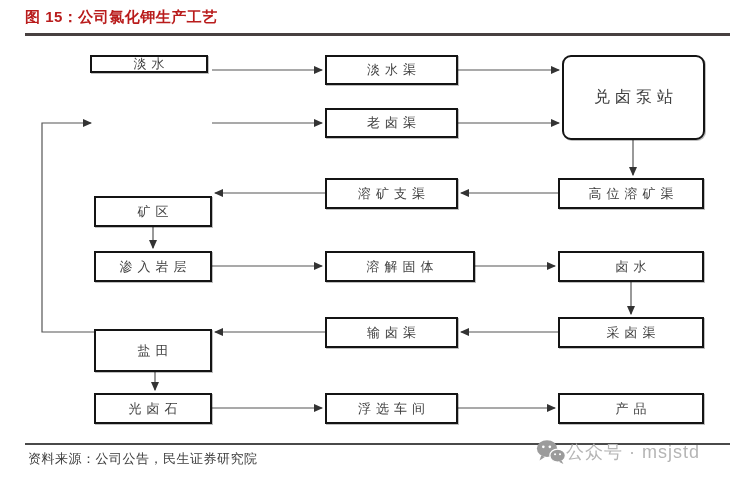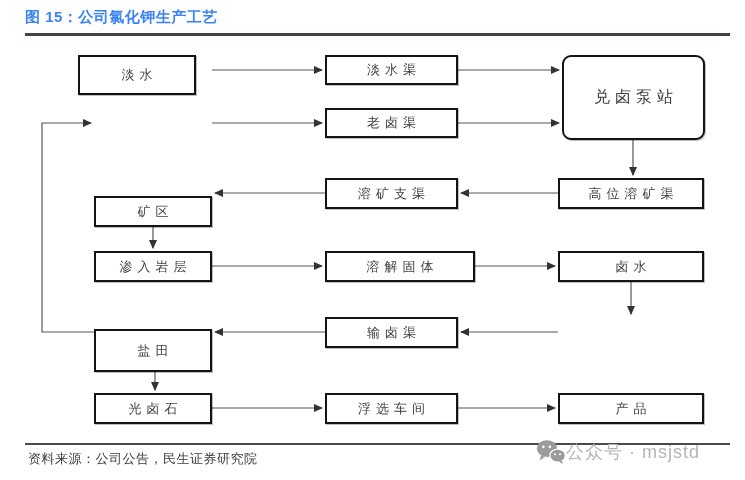--- a/index.html
+++ b/index.html
@@ -2,21 +2,21 @@
 <html><head>
 <meta charset="utf-8">
 <style>
   html,body{margin:0;padding:0;background:#ffffff;}
   .canvas{
     position:relative;width:745px;height:480px;background:#ffffff;overflow:hidden;
     font-family:"Liberation Sans",sans-serif;
   }
   .fig-title{
     position:absolute;left:25px;top:8px;font-size:15px;font-weight:bold;
-    color:#3b82f6;letter-spacing:0.5px;
+    color:#b91c1c;letter-spacing:0.5px;
   }
   .title-rule{
     position:absolute;left:25px;top:33px;width:705px;height:3px;background:#474040;
   }
   .node{
     position:absolute;box-sizing:border-box;border:2px solid #141414;background:#ffffff;
     display:flex;align-items:center;justify-content:center;
     font-family:"Liberation Serif","DejaVu Serif",serif;
     font-size:13px;color:#3f3f3f;letter-spacing:5px;padding-left:5px;
     box-shadow:1px 1px 0 rgba(0,0,0,0.25);
@@ -64,32 +64,33 @@
       <line x1="631" y1="282" x2="631" y2="314" marker-end="url(#arr)"></line>
       <line x1="558" y1="332" x2="461" y2="332" marker-end="url(#arr)"></line>
       <line x1="325" y1="332" x2="215" y2="332" marker-end="url(#arr)"></line>
       <polyline points="94,332 42,332 42,123 91,123" marker-end="url(#arr)"></polyline>
       <line x1="155" y1="348" x2="155" y2="390" marker-end="url(#arr)"></line>
       <line x1="212" y1="408" x2="322" y2="408" marker-end="url(#arr)"></line>
       <line x1="458" y1="408" x2="555" y2="408" marker-end="url(#arr)"></line>
     </g>
   </svg>
 
-  <div class="node" style="left:78px;top:55px;width:118px;height:40px">淡水</div>
+  <div class="node" style="left:90px;top:55px;width:118px;height:18px">淡水</div>
   <div class="node" style="left:325px;top:55px;width:133px;height:30px">淡水渠</div>
   <div class="node big" style="left:562px;top:55px;width:143px;height:85px">兑卤泵站</div>
   <div class="node" style="left:325px;top:108px;width:133px;height:30px">老卤渠</div>
   <div class="node" style="left:94px;top:196px;width:118px;height:31px">矿区</div>
   <div class="node" style="left:325px;top:178px;width:133px;height:31px">溶矿支渠</div>
   <div class="node" style="left:558px;top:178px;width:146px;height:31px">高位溶矿渠</div>
   <div class="node" style="left:94px;top:251px;width:118px;height:31px">渗入岩层</div>
   <div class="node" style="left:325px;top:251px;width:150px;height:31px">溶解固体</div>
   <div class="node" style="left:558px;top:251px;width:146px;height:31px">卤水</div>
   <div class="node" style="left:94px;top:329px;width:118px;height:43px">盐田</div>
   <div class="node" style="left:325px;top:317px;width:133px;height:31px">输卤渠</div>
+  <div class="node" style="left:558px;top:317px;width:146px;height:31px">采卤渠</div>
   <div class="node" style="left:94px;top:393px;width:118px;height:31px">光卤石</div>
   <div class="node" style="left:325px;top:393px;width:133px;height:31px">浮选车间</div>
   <div class="node" style="left:558px;top:393px;width:146px;height:31px">产品</div>
 
   <div class="src-rule"></div>
   <div class="src-text">资料来源：公司公告，民生证券研究院</div>
 
   <div class="watermark">
     <svg width="30" height="27" viewBox="0 0 34 30">
       <g fill="#9b9b9b">

